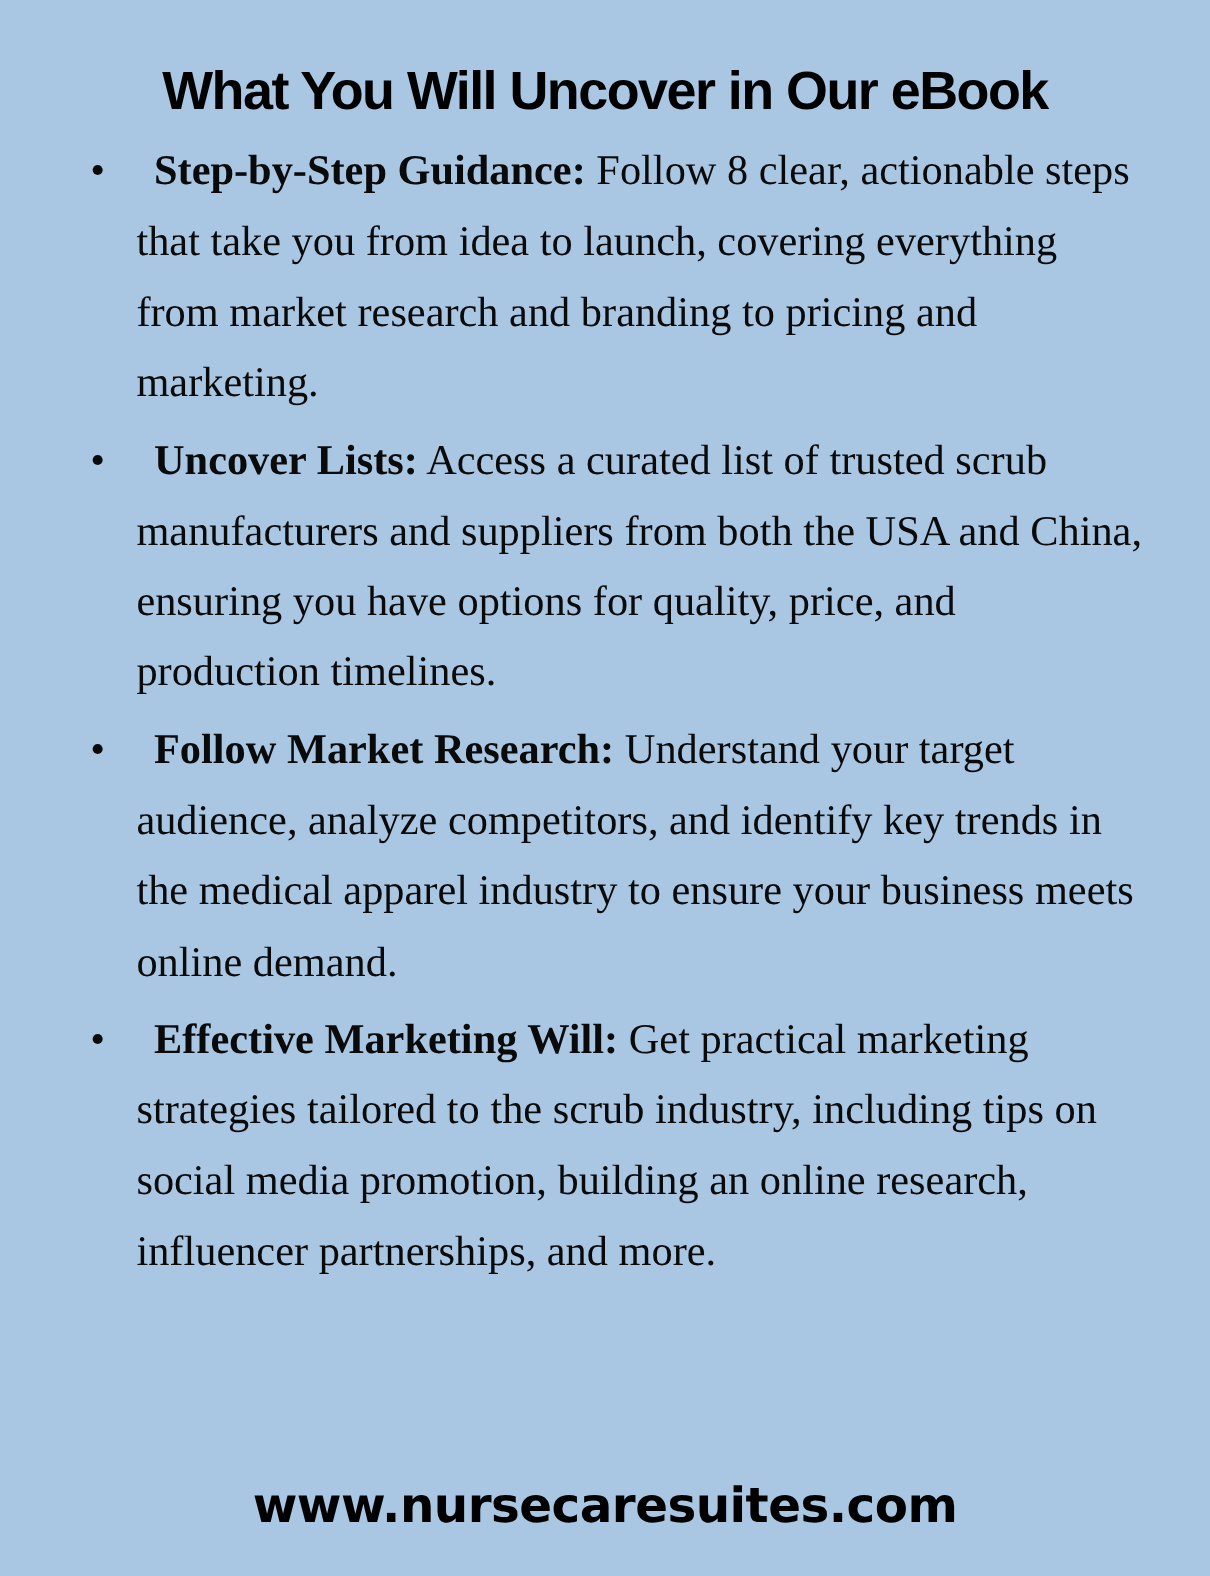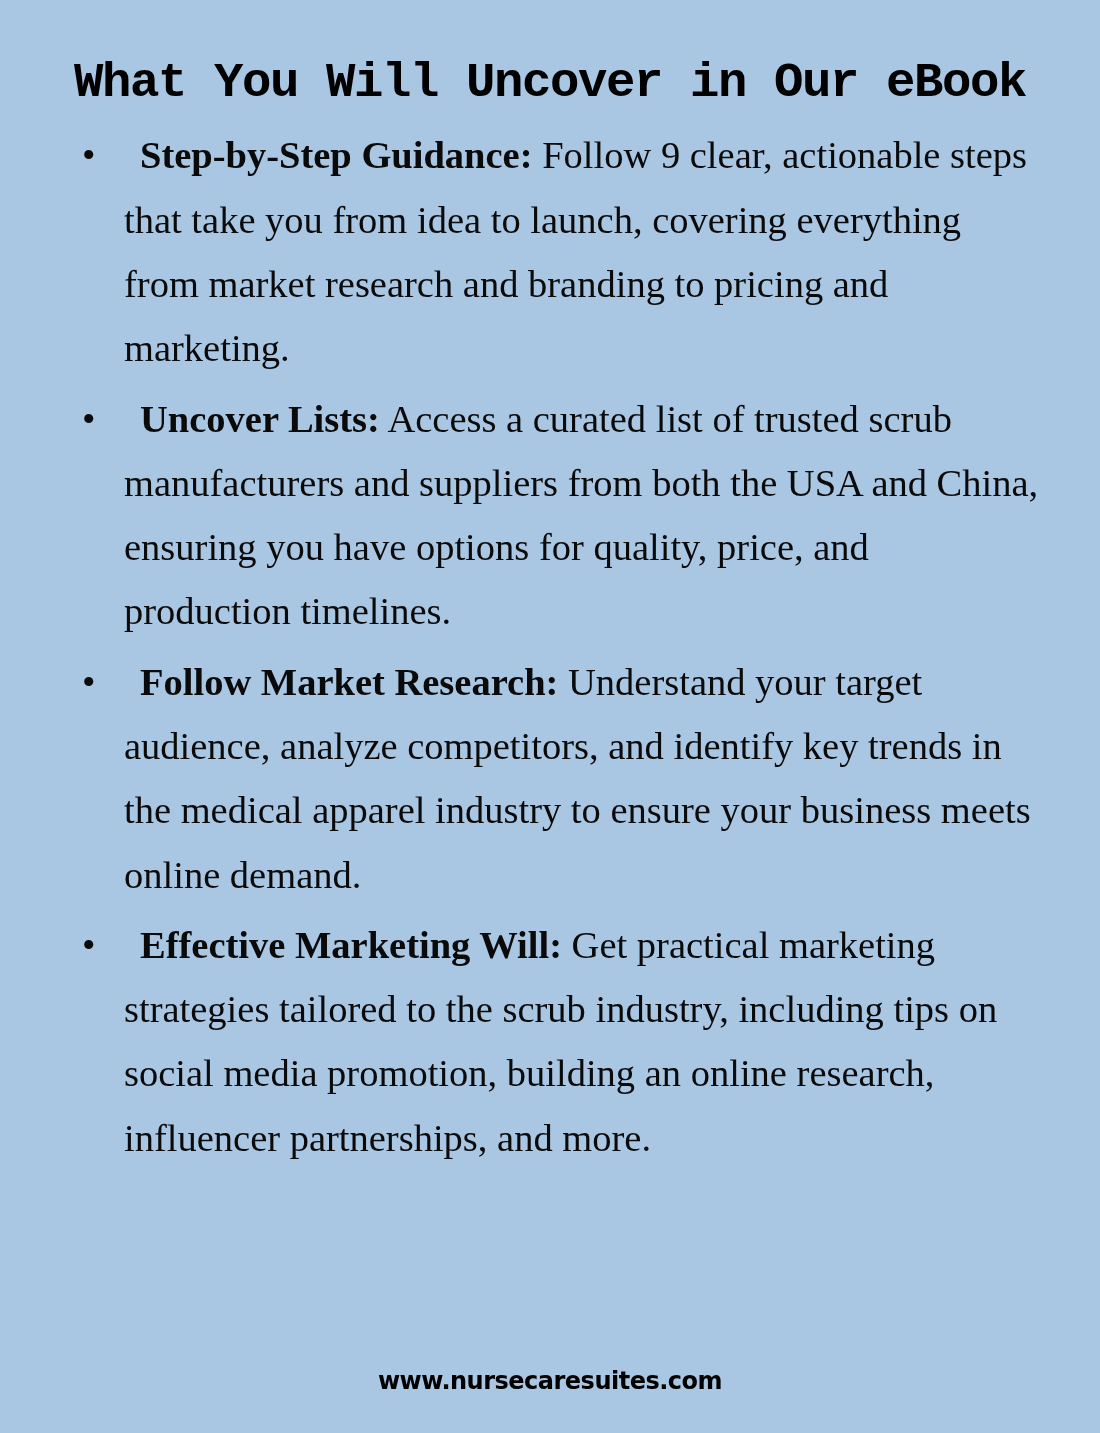--- a/index.html
+++ b/index.html
@@ -16,21 +16,21 @@
   .page {
     position: relative;
     width: 1100px;
     height: 1433px;
     box-sizing: border-box;
     padding: 40px 50px 0 50px;
     display: flex;
     flex-direction: column;
   }
   .page-title {
-    font-family: Liberation Mono, monospace;
+    font-family: Liberation Sans, sans-serif;
     font-weight: 800;
     font-size: 49px;
     letter-spacing: -1.4px;
     color: #000000;
     text-align: center;
     line-height: 1.05;
     margin: 18px 0 14px 0;
     white-space: nowrap;
   }
   .bullet-list {
@@ -56,40 +56,40 @@
     line-height: 1.67;
     color: #0a0a0a;
   }
   .lead {
     font-weight: bold;
     margin-left: 16px;
   }
   .footer {
     font-family: "DejaVu Sans", sans-serif;
     font-weight: 800;
-    font-size: 24px;
+    font-size: 44px;
     letter-spacing: -0.5px;
     color: #000000;
     text-align: center;
     padding-bottom: 38px;
     margin-top: 6px;
   }
 </style>
 </head>
 <body>
 
 <div class="page">
 
   <h1 class="page-title">What You Will Uncover in Our eBook</h1>
 
   <ul class="bullet-list">
 
     <li class="bullet-item">
       <span class="dot">•</span>
-      <span class="lead">Step-by-Step Guidance:</span><span class="body"> Follow 9 clear, actionable steps that take you from idea to launch, covering everything from market research and branding to pricing and marketing.</span>
+      <span class="lead">Step-by-Step Guidance:</span><span class="body"> Follow 8 clear, actionable steps that take you from idea to launch, covering everything from market research and branding to pricing and marketing.</span>
     </li>
 
     <li class="bullet-item">
       <span class="dot">•</span>
       <span class="lead">Uncover Lists:</span><span class="body"> Access a curated list of trusted scrub manufacturers and suppliers from both the USA and China, ensuring you have options for quality, price, and production timelines.</span>
     </li>
 
     <li class="bullet-item">
       <span class="dot">•</span>
       <span class="lead">Follow Market Research:</span><span class="body"> Understand your target audience, analyze competitors, and identify key trends in the medical apparel industry to ensure your business meets online demand.</span>

